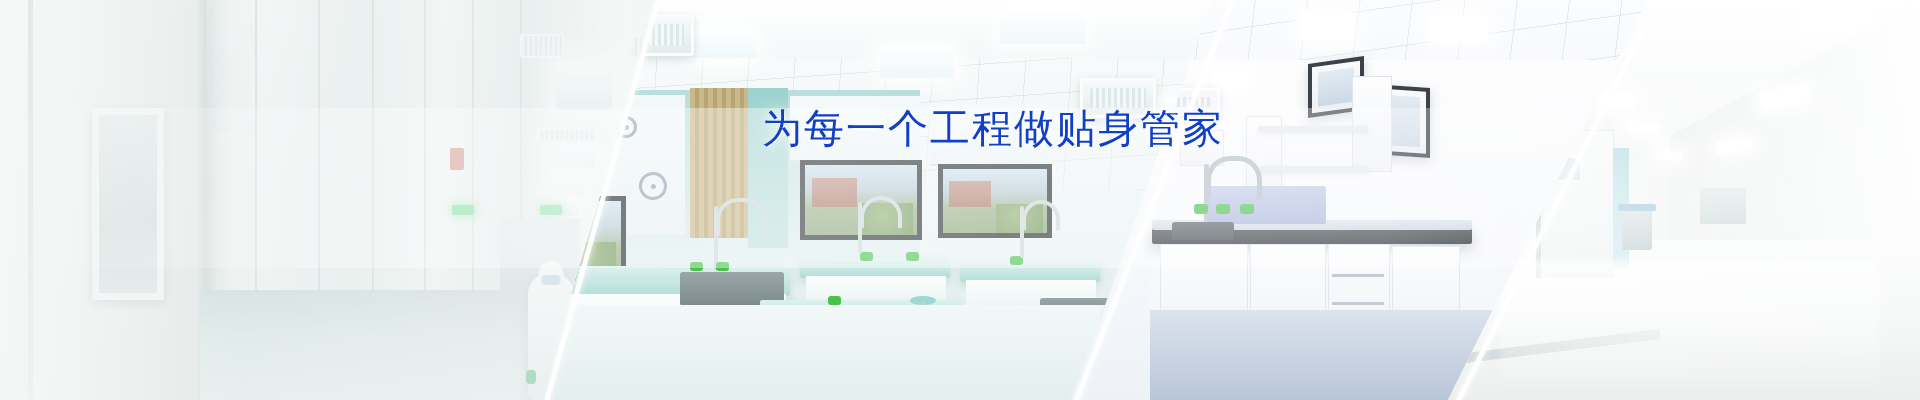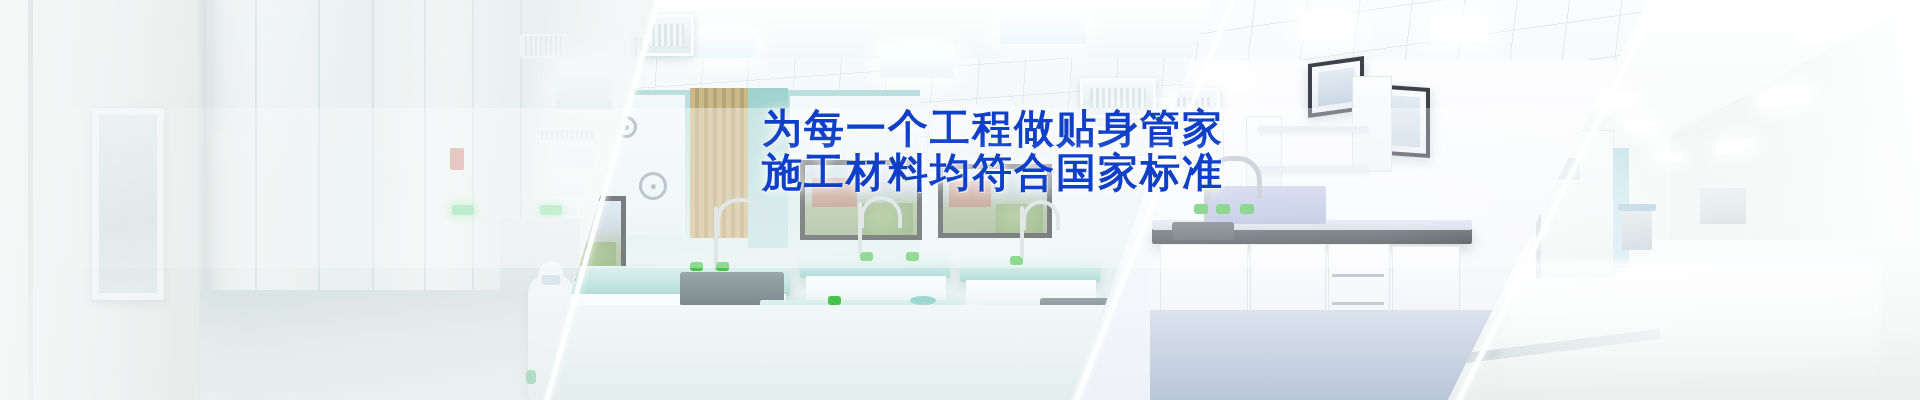--- a/index.html
+++ b/index.html
@@ -228,21 +228,21 @@
   #div3{left:1556px;transform:rotate(26.5deg);}
 
   
   #text-band{position:absolute;left:0;top:108px;width:1920px;height:160px;
     background:linear-gradient(90deg,rgba(255,255,255,.0) 0%,rgba(255,255,255,.30) 18%,
       rgba(255,255,255,.42) 42%,rgba(255,255,255,.34) 72%,rgba(255,255,255,.0) 95%);
     pointer-events:none;}
 
   #copy{position:absolute;left:762px;top:106px;width:620px;}
   .headline{
-    font-size:40px;line-height:44px;font-weight:bold;
+    font-size:40px;line-height:44px;font-weight:normal;
     color:#1040c8;letter-spacing:2px;white-space:nowrap;
     text-shadow:0 0 10px rgba(255,255,255,.95),0 0 20px rgba(255,255,255,.8),
                 1px 1px 0 rgba(255,255,255,.65);
   }
   .subline{
     margin-top:16px;
     font-size:21px;line-height:28px;font-weight:normal;
     color:#3a3a3a;letter-spacing:1px;white-space:nowrap;
     text-shadow:0 0 9px rgba(255,255,255,.95),0 0 16px rgba(255,255,255,.8);
   }
@@ -467,16 +467,15 @@
   </div>
 
   <div class="divider" id="div1"></div>
   <div class="divider" id="div2"></div>
   <div class="divider" id="div3"></div>
 
   <div id="text-band"></div>
 
   <div id="copy">
     <div class="headline">为每一个工程做贴身管家</div>
-    <div class="headline">施工材料均符合国家标准</div>
   </div>
 
 </div>
 
 </body></html>

